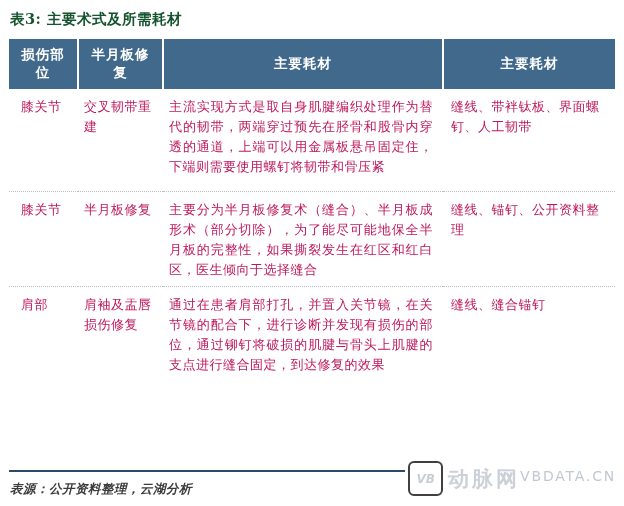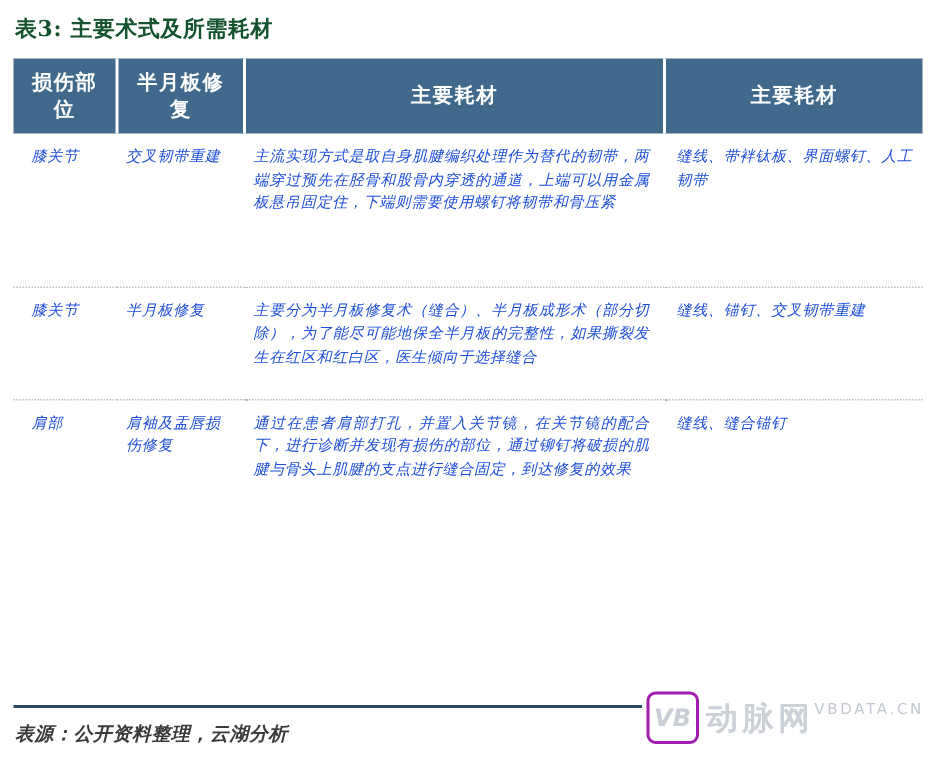--- a/index.html
+++ b/index.html
@@ -28,26 +28,25 @@
     color: #ffffff;
     font-size: 13.5px; font-weight: bold;
     text-align: center; vertical-align: middle;
     height: 46px; padding: 2px 6px;
     border-left: 2px solid #ffffff;
     letter-spacing: 1px;
   }
   thead th:first-child { border-left: none; }
   tbody td {
     vertical-align: top;
-    font-size: 10px; line-height: 1.55;
-    color: #1d4ed8;
+    font-size: 13px; line-height: 1.55;
+    color: #be185d;
     padding: 8px 6px 6px 6px;
     border-bottom: 1px dotted #b7bdc5;
     letter-spacing: 0.5px;
-    font-style: italic;
   }
   tbody tr:last-child td { border-bottom: none; }
   td.site { padding-left: 12px; }
   td.treatment { text-align: justify; padding-right: 10px; }
   td.consumables { padding-left: 8px; }
   tr.r1 { height: 102px; }
   tr.r2 { height: 75px; }
   tr.r3 { height: 104px; }
   tr.r4 { height: 96px; }
   .bottom-rule {
@@ -61,33 +60,33 @@
     color: #3b3b3b; letter-spacing: 0.5px; font-weight: bold;
   }
   .logo {
     position: absolute; right: 5px; top: 459px;
     display: flex; align-items: center; gap: 5px;
     background: #ffffff; padding: 2px 3px;
     color: #c7ccd4;
   }
   .logo-box {
     width: 31px; height: 31px;
-    border: 2px solid #a21caf; border-radius: 6px;
+    border: 2px solid #404040; border-radius: 6px;
     display: flex; align-items: center; justify-content: center;
-    font-weight: bold; font-style: italic; font-size: 16px;
+    font-weight: bold; font-style: italic; font-size: 12px;
     color: #c9ced6;
     font-family: "DejaVu Sans", "Liberation Sans", sans-serif;
   }
   .logo-right { display: flex; flex-direction: row; line-height: 1; }
   .logo-name {
     font-size: 21px; font-weight: bold; letter-spacing: 3px;
     color: #ccd1d8;
   }
   .logo-domain {
-    font-size: 10px; letter-spacing: 1.8px; color: #c2c8d0;
+    font-size: 14px; letter-spacing: 1.8px; color: #c2c8d0;
     font-family: "DejaVu Sans", "Liberation Sans", sans-serif;
     margin-top: 1px;
   }
 </style>
 </head>
 <body>
 
 <div class="title">表3: 主要术式及所需耗材</div>
 
 <table class="main">
@@ -109,21 +108,21 @@
     <tr class="r1">
       <td class="site">膝关节</td>
       <td class="procedure">交叉韧带重建</td>
       <td class="treatment">主流实现方式是取自身肌腱编织处理作为替代的韧带，两端穿过预先在胫骨和股骨内穿透的通道，上端可以用金属板悬吊固定住，下端则需要使用螺钉将韧带和骨压紧</td>
       <td class="consumables">缝线、带袢钛板、界面螺钉、人工韧带</td>
     </tr>
     <tr class="r2">
       <td class="site">膝关节</td>
       <td class="procedure">半月板修复</td>
       <td class="treatment">主要分为半月板修复术（缝合）、半月板成形术（部分切除），为了能尽可能地保全半月板的完整性，如果撕裂发生在红区和红白区，医生倾向于选择缝合</td>
-      <td class="consumables">缝线、锚钉、交叉韧带重建</td>
+      <td class="consumables">缝线、锚钉、公开资料整理</td>
     </tr>
     <tr class="r3">
       <td class="site">肩部</td>
       <td class="procedure">肩袖及盂唇损伤修复</td>
       <td class="treatment">通过在患者肩部打孔，并置入关节镜，在关节镜的配合下，进行诊断并发现有损伤的部位，通过铆钉将破损的肌腱与骨头上肌腱的支点进行缝合固定，到达修复的效果</td>
       <td class="consumables">缝线、缝合锚钉</td>
     </tr>
   </tbody>
 </table>
 

